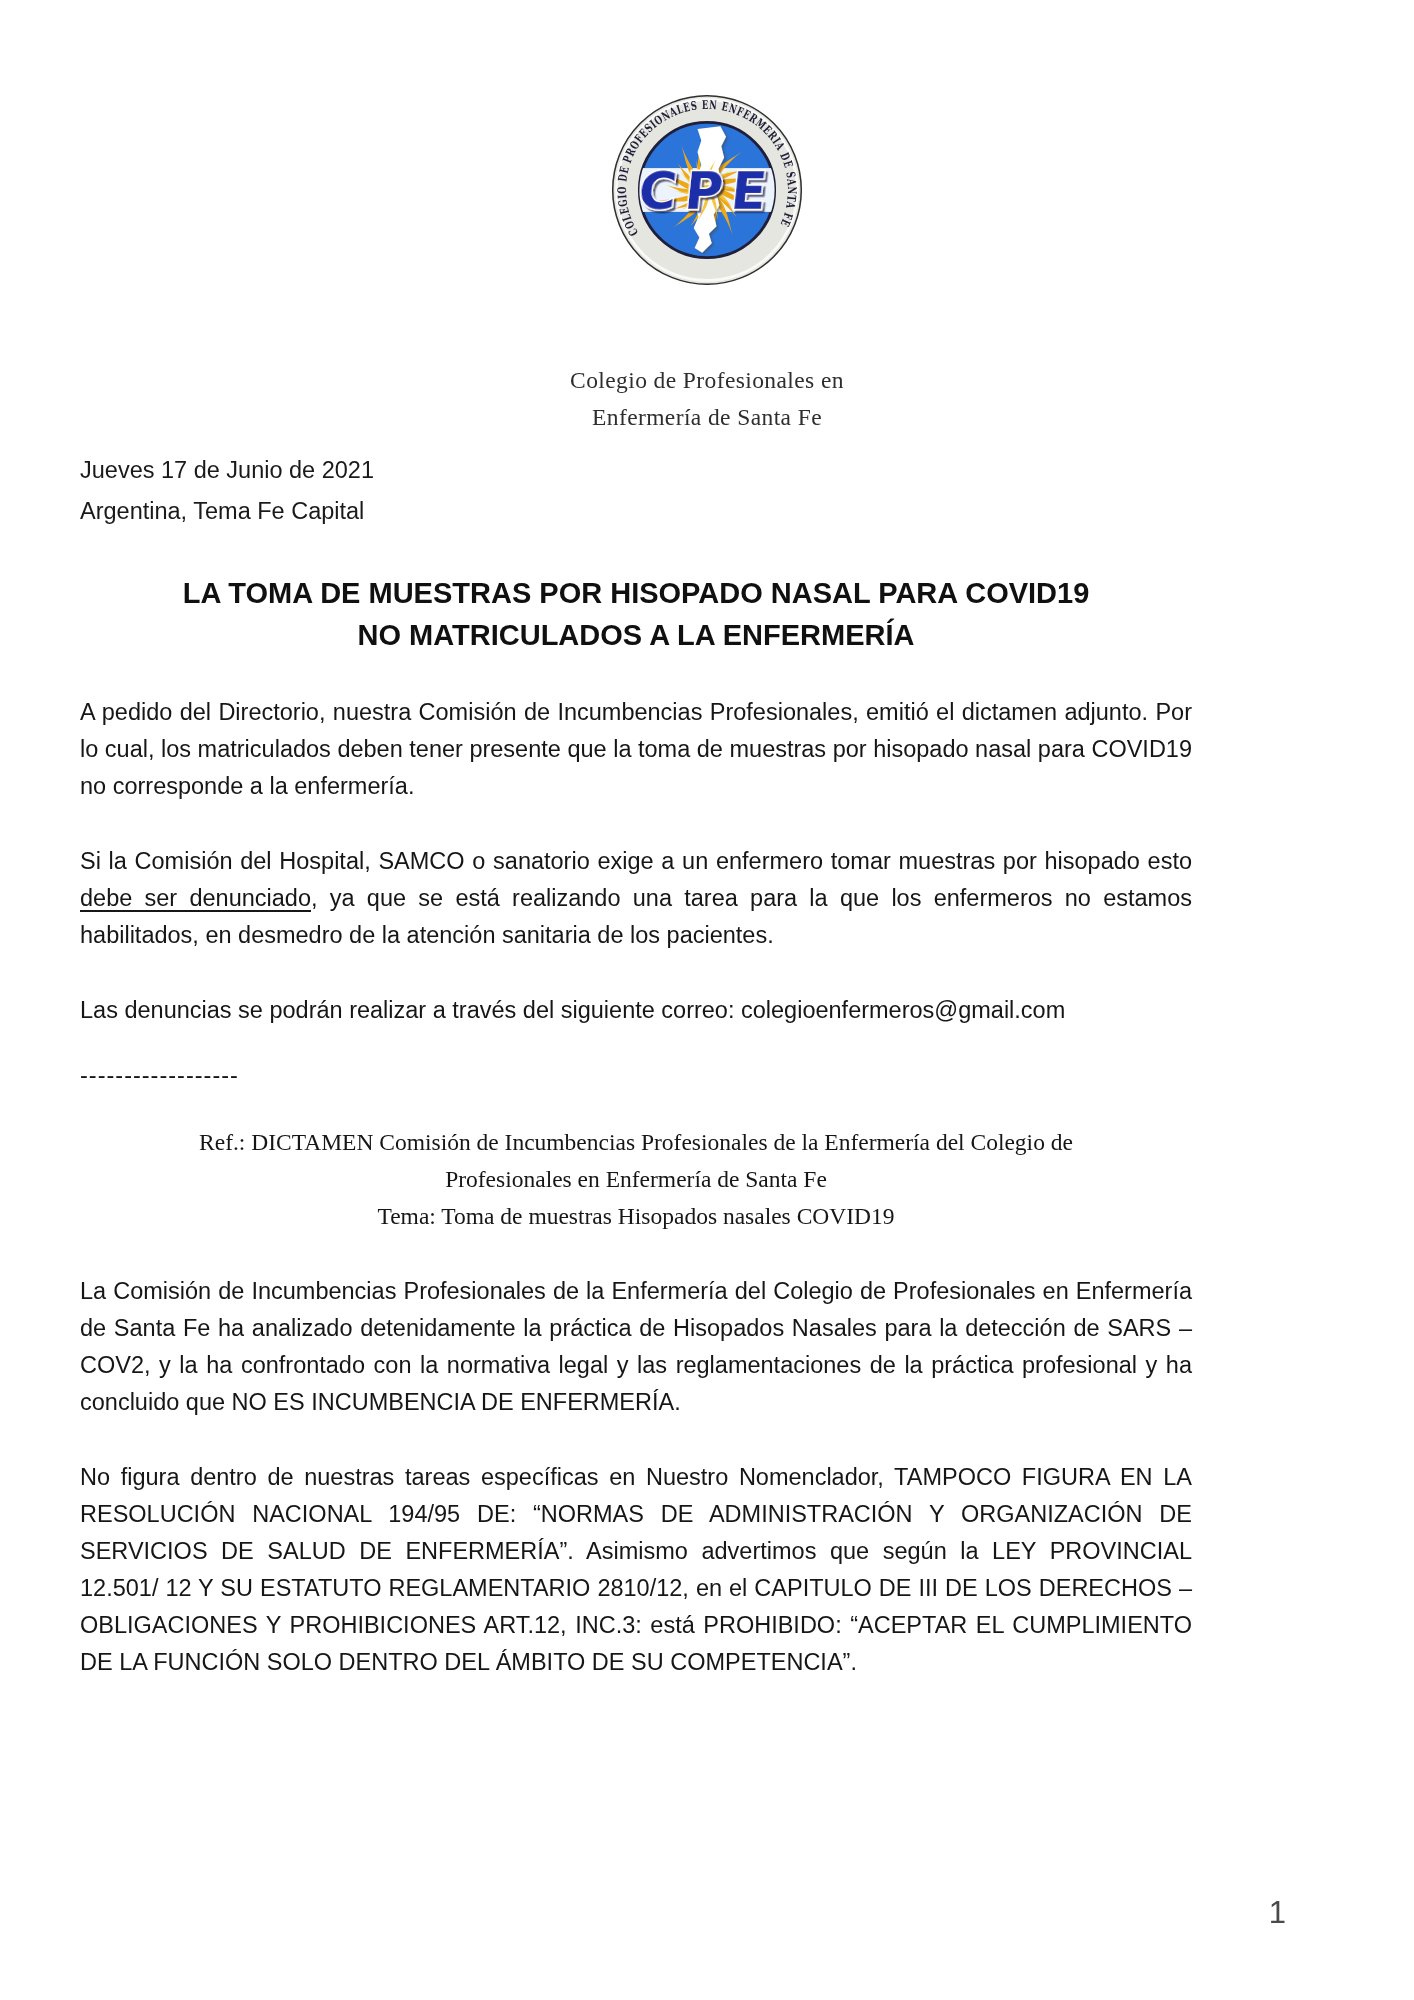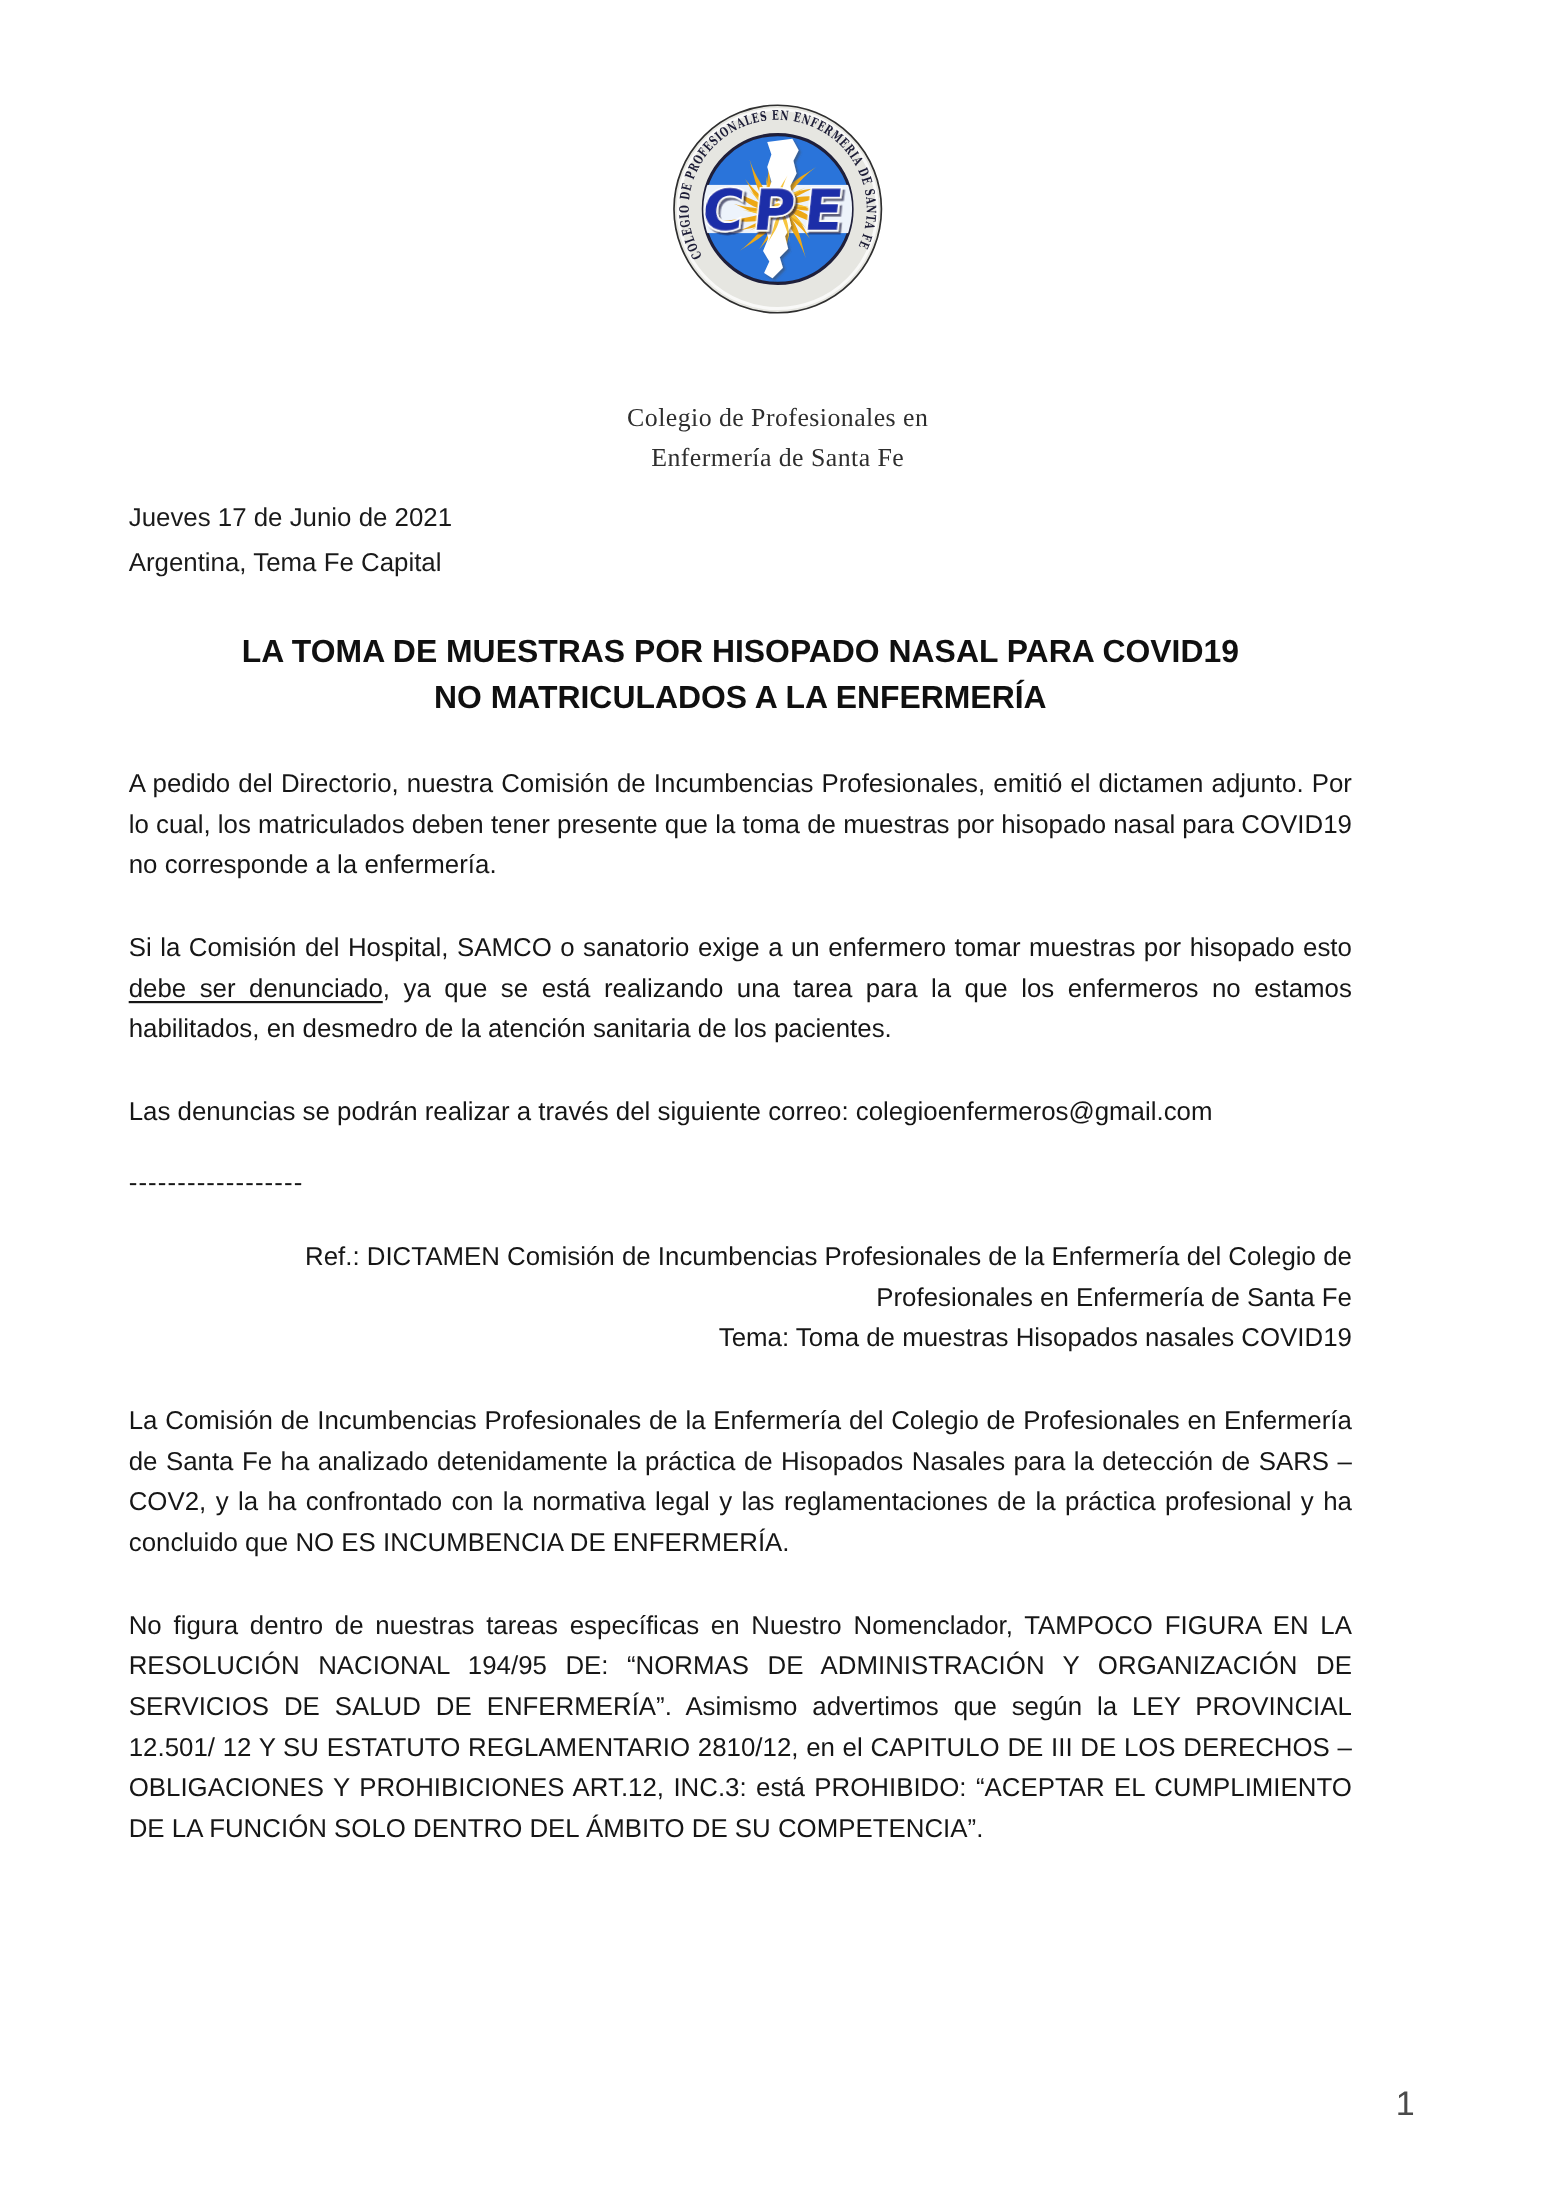--- a/index.html
+++ b/index.html
@@ -5,21 +5,21 @@
   html,body { margin:0; padding:0; background:#ffffff; }
   .page {
     position: relative;
     width: 1414px;
     height: 2000px;
     background: #ffffff;
     overflow: hidden;
     font-family: "Liberation Sans", sans-serif;
     color: #161616;
   }
-  .content { margin: 0 117px; width: 1112px; }
+  .content { margin: 0 80px; width: 1112px; }
 
   
   .logo-wrap { margin: 90px auto 0 auto; width: 206px; height: 200px; }
   .logo-caption {
     margin-top: 72px;
     text-align: center;
     font-family: Liberation Serif, serif;
     font-size: 23.5px;
     line-height: 37px;
     color: #2e2e2e;
@@ -60,22 +60,23 @@
     font-size: 23.5px;
     line-height: 37px;
     letter-spacing: 1px;
     color: #161616;
   }
 
   .ref-block {
     margin-top: 30px;
     font-size: 23.5px;
     line-height: 37px;
-    text-align: right;
-    color: #161616;
+    text-align: center;
+    color: #161616;
+    font-family: Liberation Serif, serif;
   }
   .ref-block .ref-line { display: block; }
 
   .page-number {
     position: absolute;
     top: 1895px;
     right: 128px;
     font-size: 31px;
     color: #4a4a4a;
     font-weight: normal;

